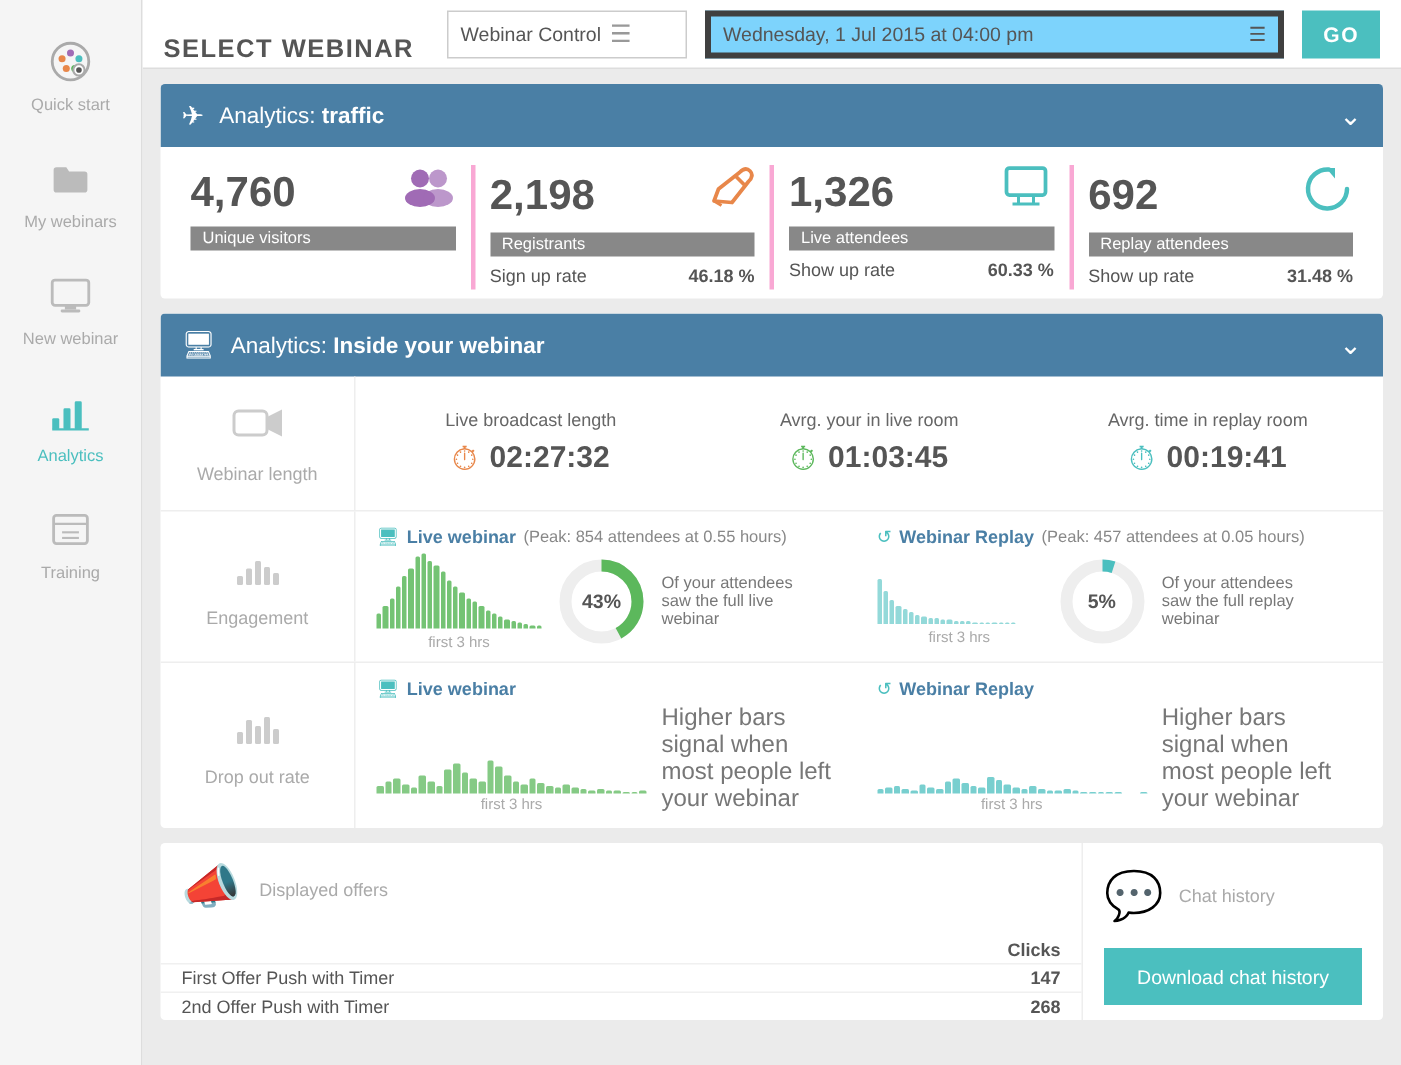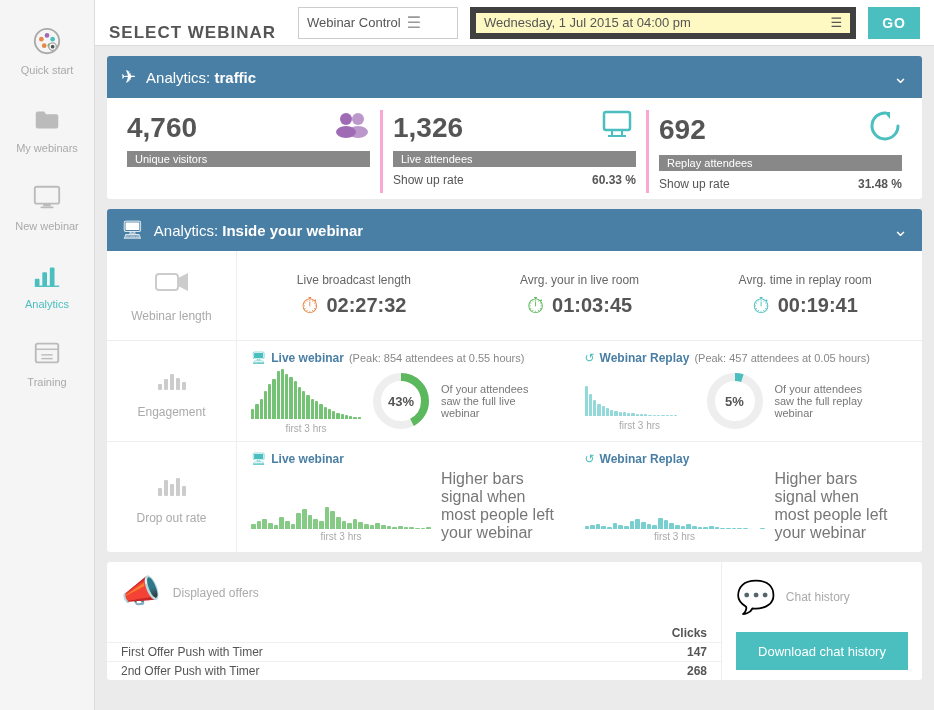--- a/index.html
+++ b/index.html
@@ -84,22 +84,22 @@
       font-weight: bold;
       border: none;
       padding: 0 14px;
       height: 32px;
       cursor: pointer;
       letter-spacing: 1px;
     }
     .date-wrap {
       display: flex;
       align-items: center;
-      border: 6px solid #404040;
-      background: #fef9c3;
+      border: 4px solid #404040;
+      background: #7dd3fc;
       height: 32px;
       padding: 0 8px;
       gap: 6px;
       flex: 1;
     }
     .date-wrap span { color: #555; font-size: 13px; }
 
     
     #content {
       padding: 10px 12px;
@@ -472,20 +472,37 @@
                   <circle cx="12" cy="9" r="6" fill="#a06bb5"></circle>
                   <circle cx="24" cy="9" r="6" fill="#a06bb5" opacity="0.7"></circle>
                   <ellipse cx="12" cy="22" rx="10" ry="6" fill="#a06bb5"></ellipse>
                   <ellipse cx="24" cy="22" rx="10" ry="6" fill="#a06bb5" opacity="0.7"></ellipse>
                 </svg>
             </span>
           </div>
           <div class="stat-label-bar">Unique visitors</div>
         </div>
 
+        <div class="stat-item">
+          <div class="stat-top">
+            <span class="stat-number">2,198</span>
+            <span class="stat-icon orange">
+              <svg width="32" height="32" viewBox="0 0 32 32" fill="none">
+                  <path d="M5 24 L8 16 L22 5 Q26 1 29 4 Q32 7 28 11 L17 25 Z" fill="none" stroke="#e8874a" stroke-width="2.5" stroke-linejoin="round"></path>
+                  <line x1="19" y1="7" x2="26" y2="14" stroke="#e8874a" stroke-width="2.5"></line>
+                  <line x1="5" y1="24" x2="10" y2="27" stroke="#e8874a" stroke-width="2"></line>
+                </svg>
+            </span>
+          </div>
+          <div class="stat-label-bar">Registrants</div>
+          <div class="stat-rate">
+            <span>Sign up rate</span>
+            <span class="rate-pct">46.18 %</span>
+          </div>
+        </div>
 
         <div class="stat-item">
           <div class="stat-top">
             <span class="stat-number">1,326</span>
             <span class="stat-icon teal">
               <svg width="34" height="28" viewBox="0 0 34 28" fill="none">
                   <rect x="2" y="2" width="26" height="18" rx="2" stroke="#4bbfbf" stroke-width="2.5" fill="none"></rect>
                   <line x1="10" y1="20" x2="10" y2="26" stroke="#4bbfbf" stroke-width="2"></line>
                   <line x1="20" y1="20" x2="20" y2="26" stroke="#4bbfbf" stroke-width="2"></line>
                   <line x1="6" y1="26" x2="24" y2="26" stroke="#4bbfbf" stroke-width="2"></line>

